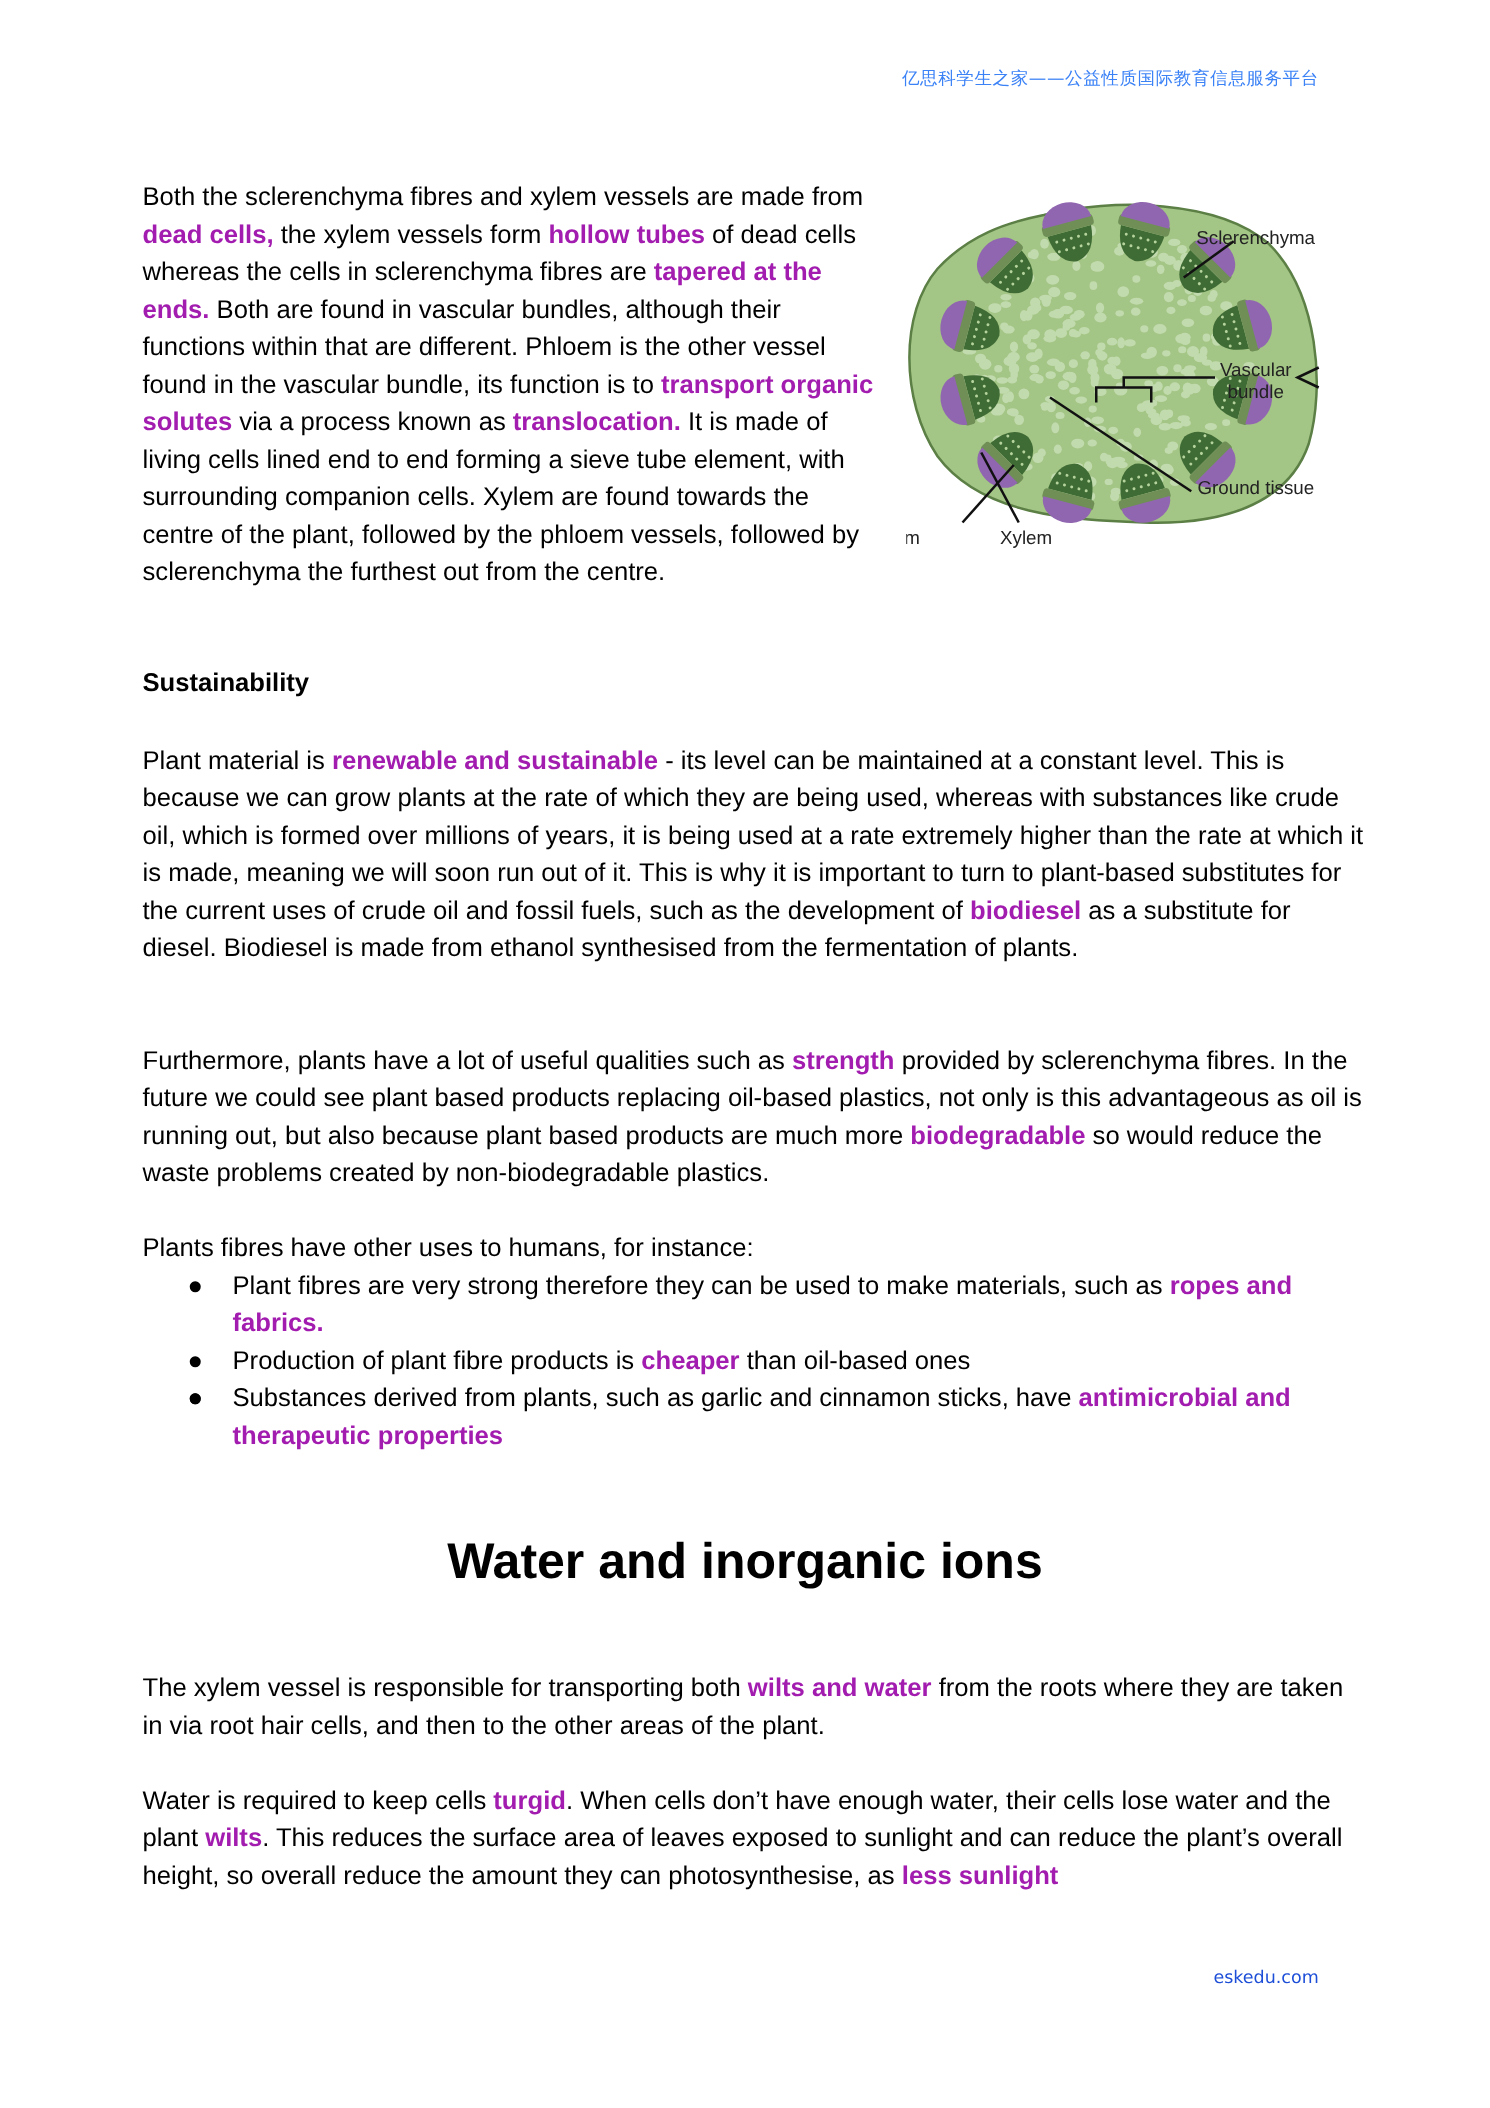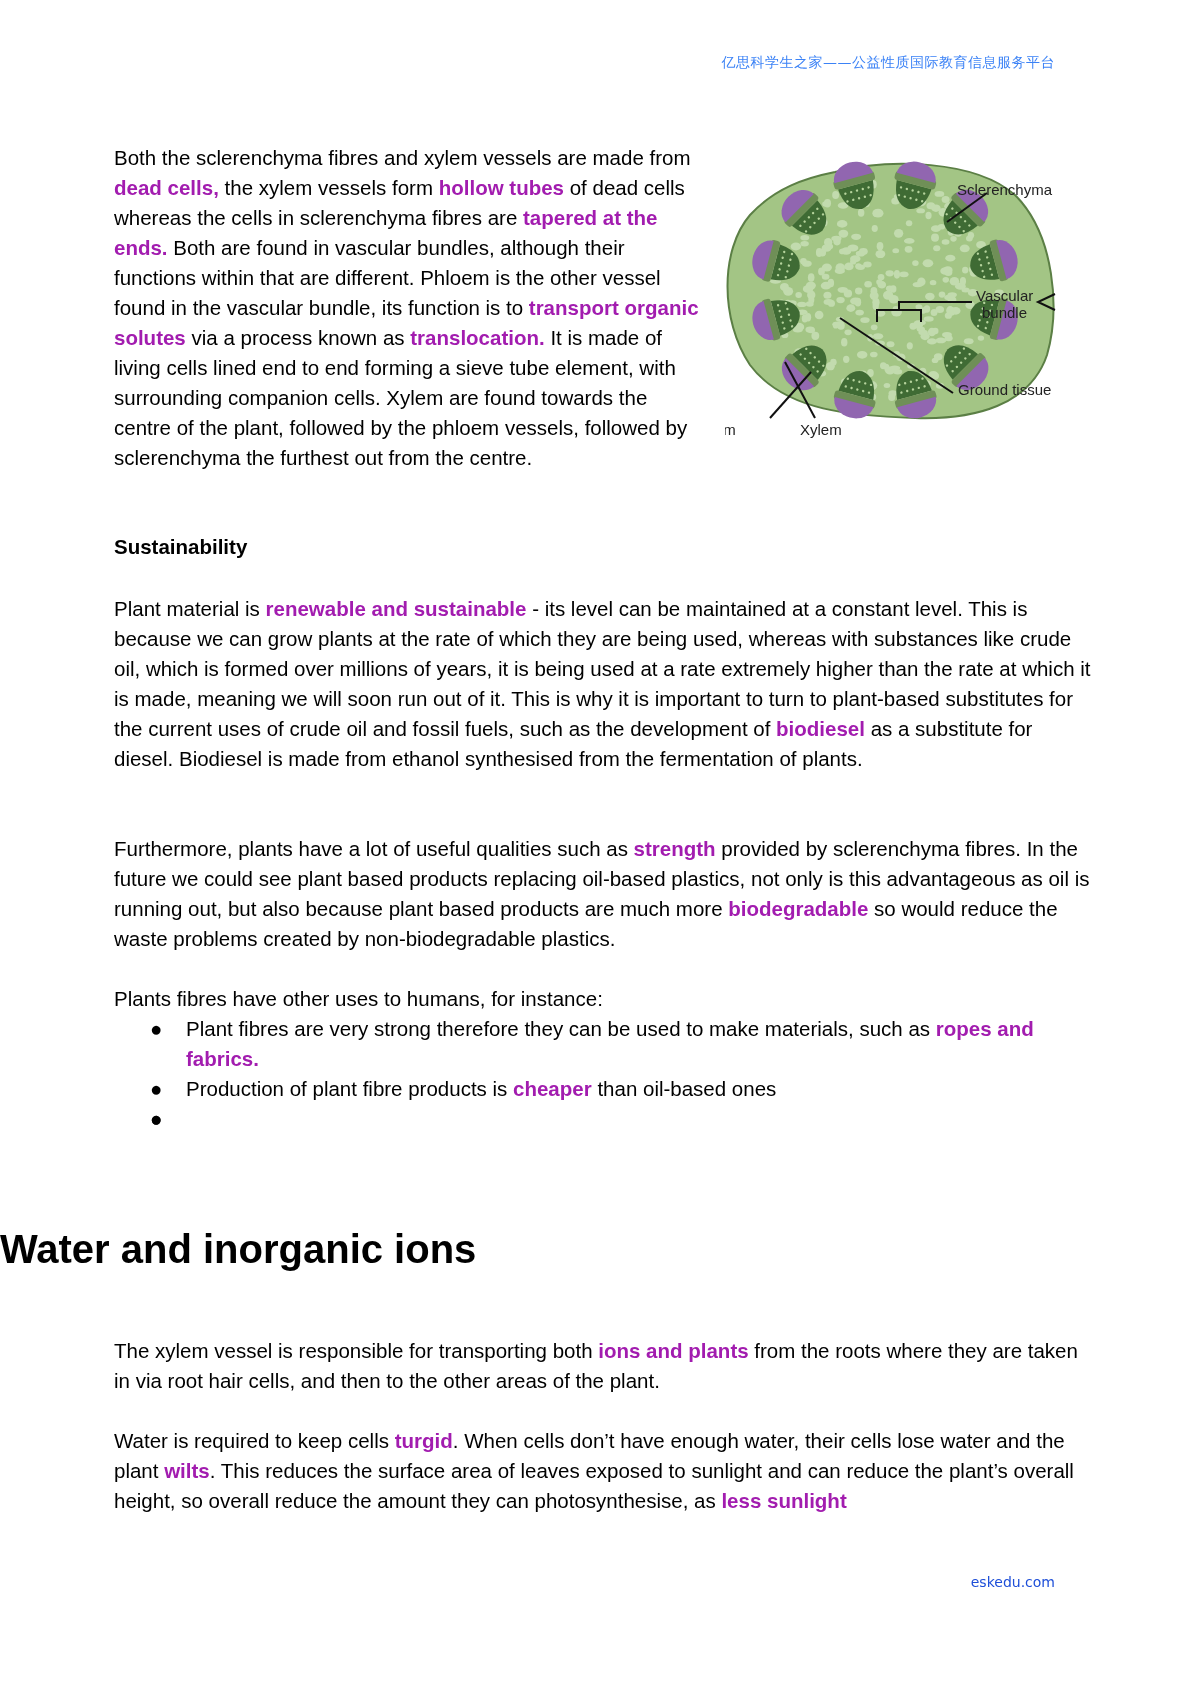--- a/index.html
+++ b/index.html
@@ -13,21 +13,21 @@
   .hl { color: #a21caf; font-weight: bold; }
   .intro { top: 143px; width: 590px; }
   .h3 { position: absolute; left: 114px; top: 535px; font-size: 20.5px; font-weight: bold; margin: 0; }
   .sus1 { top: 594px; width: 980px; }
   .sus2 { top: 834px; width: 980px; }
   .sus3 { top: 984px; width: 980px; }
   ul.uses { position: absolute; left: 114px; top: 1014px; width: 960px; margin: 0; padding: 0; list-style: none;
             font-size: 20.5px; line-height: 30px; }
   ul.uses li { position: relative; padding-left: 72px; }
   ul.uses li .bullet { position: absolute; left: 36px; top: 0; }
-  .h1 { position: absolute; left: 0; width: 1192px; top: 1227px; font-size: 40px;
+  .h1 { position: absolute; left: 0; width: 1192px; text-align: center; top: 1227px; font-size: 40px;
         font-weight: bold; margin: 0; }
   .w1 { top: 1336px; width: 980px; }
   .w2 { top: 1426px; width: 980px; }
   .diagram { position: absolute; left: 725px; top: 150px; width: 467px; height: 330px; }
   .diagram svg { width: 467px; height: 330px; display: block; }
   .dlabel { font-family: "Liberation Sans", sans-serif; font-size: 15px; fill: #222; }
 </style>
 </head>
 <body>
 
@@ -503,20 +503,20 @@
 
 <h3 class="h3">Sustainability</h3>
 <p class="p sus1"><span>Plant material is </span><span class="hl">renewable and sustainable</span><span> - its level can be maintained at a constant level. This is because we can grow plants at the rate of which they are being used, whereas with substances like crude oil, which is formed over millions of years, it is being used at a rate extremely higher than the rate at which it is made, meaning we will soon run out of it. This is why it is important to turn to plant-based substitutes for the current uses of crude oil and fossil fuels, such as the development of </span><span class="hl">biodiesel</span><span> as a substitute for diesel. Biodiesel is made from ethanol synthesised from the fermentation of plants.</span></p>
 <p class="p sus2"><span>Furthermore, plants have a lot of useful qualities such as </span><span class="hl">strength</span><span> provided by sclerenchyma fibres. In the future we could see plant based products replacing oil-based plastics, not only is this advantageous as oil is running out, but also because plant based products are much more </span><span class="hl">biodegradable</span><span> so would reduce the waste problems created by non-biodegradable plastics.</span></p>
 <p class="p sus3">Plants fibres have other uses to humans, for instance:</p>
 
 <ul class="uses">
   <li><span class="bullet">●</span><span><span>Plant fibres are very strong therefore they can be used to make materials, such as </span><span class="hl">ropes and fabrics.</span></span></li>
   <li><span class="bullet">●</span><span><span>Production of plant fibre products is </span><span class="hl">cheaper</span><span> than oil-based ones</span></span></li>
   <li><span class="bullet">●</span></li>
-  <li><span class="bullet">●</span></li>
+  <li><span class="bullet">●</span><span><span>Substances derived from plants, such as garlic and cinnamon sticks, have </span><span class="hl">antimicrobial and therapeutic properties</span></span></li>
 </ul>
 
 <h1 class="h1">Water and inorganic ions</h1>
-<p class="p w1"><span>The xylem vessel is responsible for transporting both </span><span class="hl">ions and plants</span><span> from the roots where they are taken in via root hair cells, and then to the other areas of the plant.</span></p>
+<p class="p w1"><span>The xylem vessel is responsible for transporting both </span><span class="hl">wilts and water</span><span> from the roots where they are taken in via root hair cells, and then to the other areas of the plant.</span></p>
 <p class="p w2"><span>Water is required to keep cells </span><span class="hl">turgid</span><span>. When cells don’t have enough water, their cells lose water and the plant </span><span class="hl">wilts</span><span>. This reduces the surface area of leaves exposed to sunlight and can reduce the plant’s overall height, so overall reduce the amount they can photosynthesise, as </span><span class="hl">less sunlight</span></p>
 
 <div class="footer">eskedu.com</div>
 
 </body></html>

